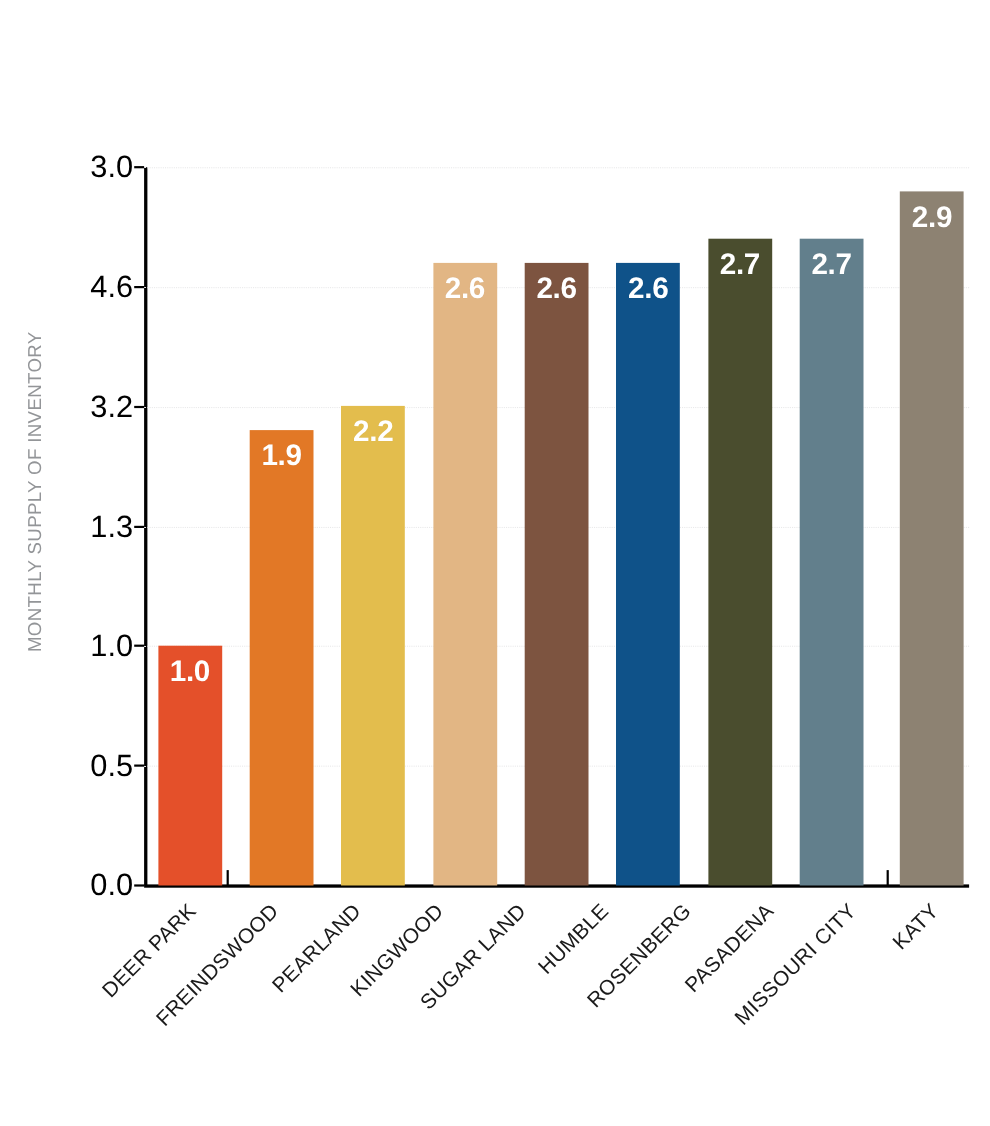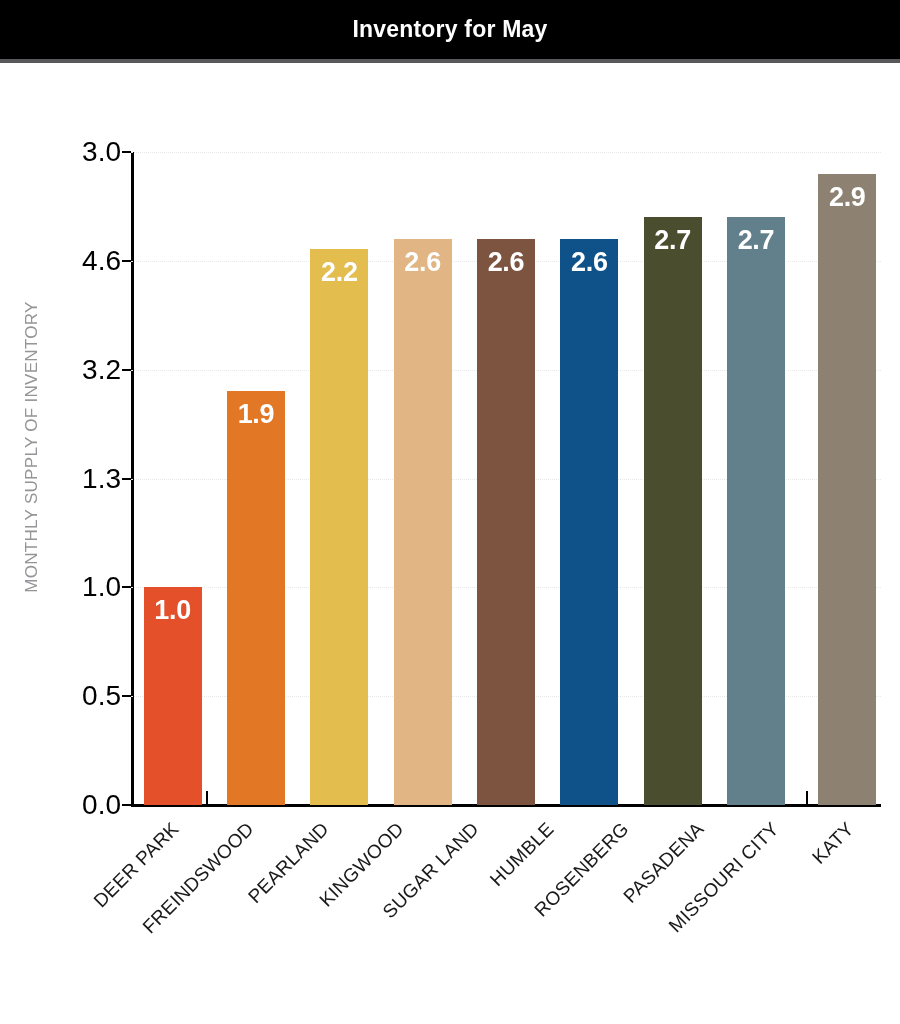--- a/index.html
+++ b/index.html
@@ -128,23 +128,20 @@
     font-size: 19px;
     color: #1a1a1a;
     letter-spacing: 0.3px;
   }
 </style>
 </head>
 <body>
 
 <div id="page">
 
-  <div class="title-banner">
-    <div class="title-text">Inventory for May</div>
-  </div>
 
   <div class="chart-wrap">
 
     <div class="y-axis-title">MONTHLY SUPPLY OF INVENTORY</div>
 
     <div class="plot">
       <div class="axis-line-y"></div>
       <div class="axis-line-x"></div>
       <div id="gridlines">
           <div class="gridline" style="top: 0px;"></div>
@@ -202,21 +199,21 @@
             <div class="bar" title="DEER PARK: 1.0" style="height: 217.667px; background: rgb(228, 80, 42);">
               <div class="bar-value" style="color: rgb(255, 255, 255);">1.0</div>
             </div>
           </div>
           <div class="bar-slot">
             <div class="bar" title="PEARLAND: 1.9" style="height: 413.567px; background: rgb(226, 120, 38);">
               <div class="bar-value" style="color: rgb(255, 255, 255);">1.9</div>
             </div>
           </div>
           <div class="bar-slot">
-            <div class="bar" title="KINGWOOD: 2.2" style="height: 556px; background: rgb(227, 189, 77);">
+            <div class="bar" title="KINGWOOD: 2.2" style="height: 436px; background: rgb(227, 189, 77);">
               <div class="bar-value" style="color: rgb(255, 255, 255);">2.2</div>
             </div>
           </div>
           <div class="bar-slot">
             <div class="bar" title="SUGAR LAND: 2.6" style="height: 565.933px; background: rgb(226, 182, 132);">
               <div class="bar-value" style="color: rgb(255, 255, 255);">2.6</div>
             </div>
           </div>
           <div class="bar-slot">
             <div class="bar" title="HUMBLE: 2.6" style="height: 565.933px; background: rgb(125, 84, 64);">

